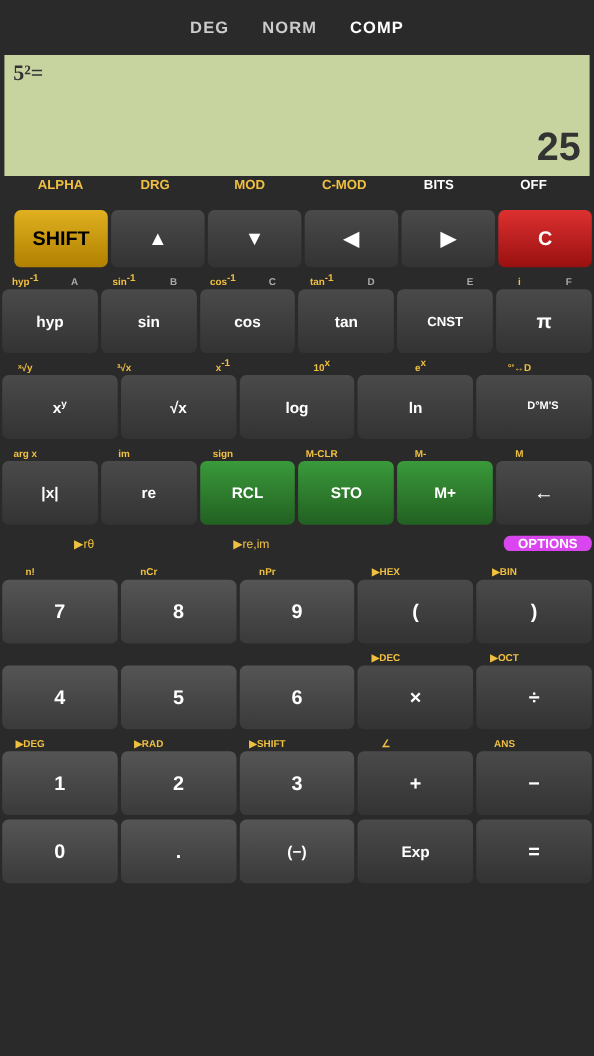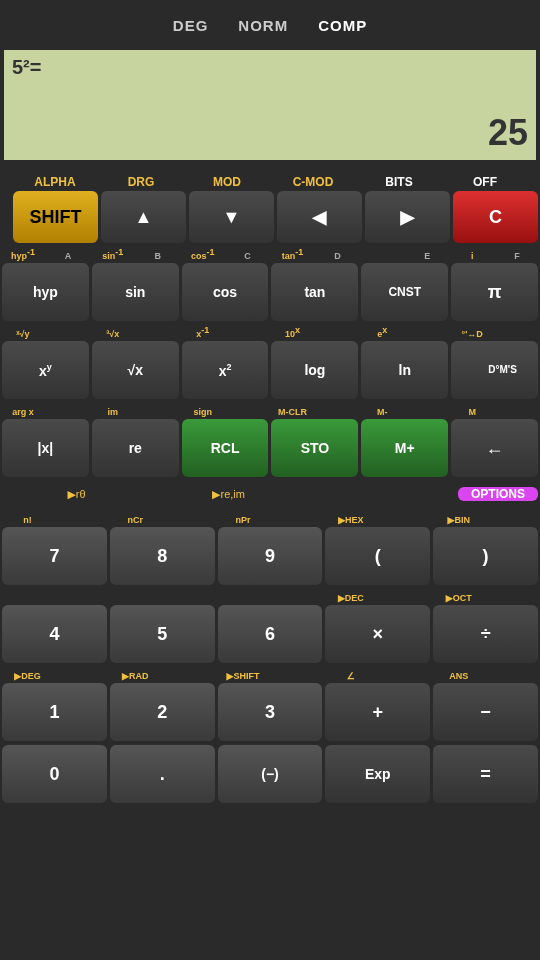--- a/index.html
+++ b/index.html
@@ -40,34 +40,35 @@
       position: relative;
       display: flex;
       flex-direction: column;
       justify-content: space-between;
       padding: 6px 8px;
     }
     #display-input {
       color: #333;
       font-size: 20px;
       font-weight: bold;
+      font-family: Liberation Serif, serif;
     }
     #display-result {
       color: #333;
       font-size: 36px;
       font-weight: bold;
       text-align: right;
       align-self: flex-end;
     }
 
     
     #ctrl-row {
       display: flex;
       height: 28px;
-      align-items: flex-end;
+      align-items: flex-start;
       padding: 0 12px;
       margin-top: 1px;
     }
     .ctrl-label {
       flex: 1;
       text-align: center;
       font-size: 12px;
       font-weight: bold;
       color: #f0c040;
       cursor: pointer;
@@ -287,23 +288,20 @@
 </div>
 
 <div class="btn-row">
   <button class="btn btn-dark">
     <span class="btn-main-label small">x<sup>y</sup></span>
   </button>
   <button class="btn btn-dark">
     <span class="btn-main-label small">√x</span>
   </button>
   <button class="btn btn-dark">
-    <span class="btn-main-label small">x<sup>2</sup></span>
-  </button>
-  <button class="btn btn-dark">
     <span class="btn-main-label small">log</span>
   </button>
   <button class="btn btn-dark">
     <span class="btn-main-label small">ln</span>
   </button>
   <button class="btn btn-dark">
     <span class="btn-main-label" style="font-size:10px;padding-left:16px;">D°M'S</span>
   </button>
 </div>
 

